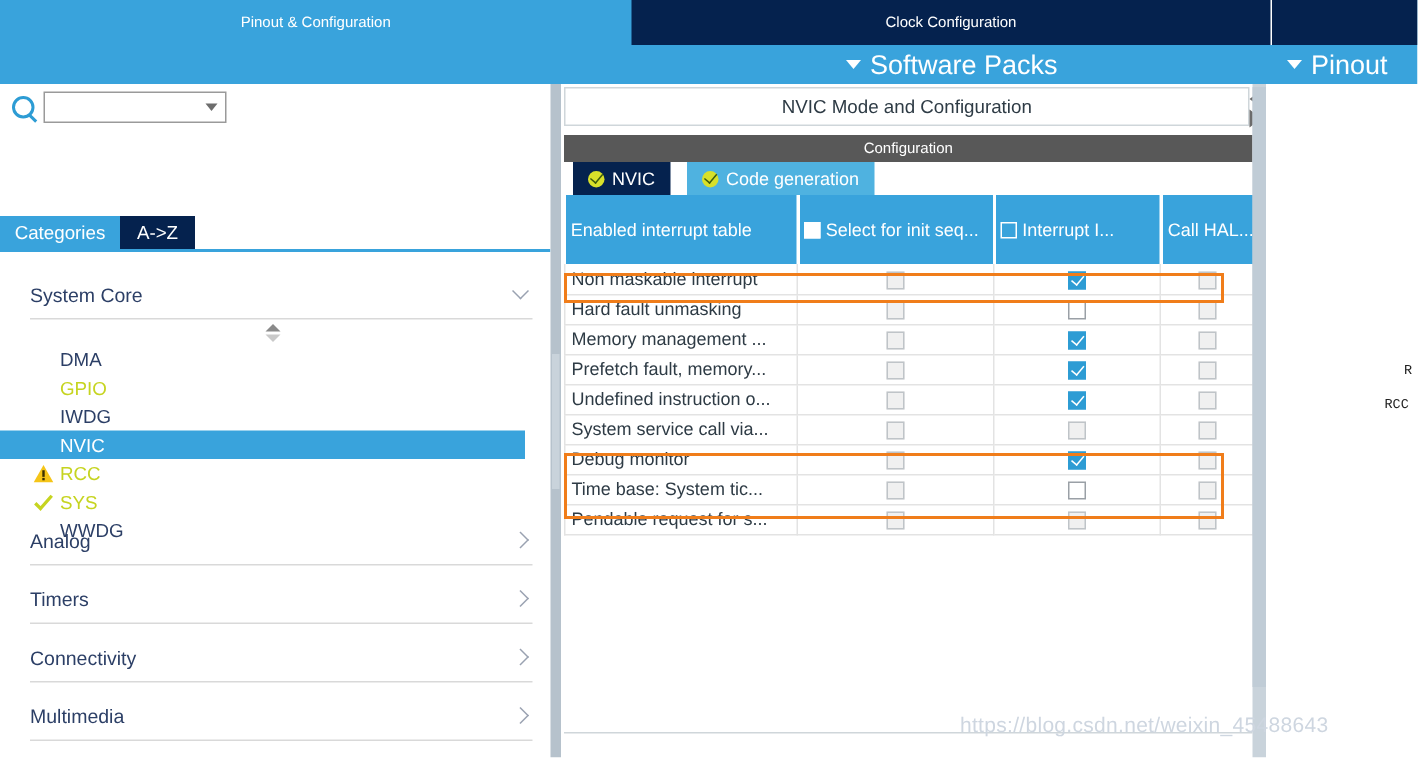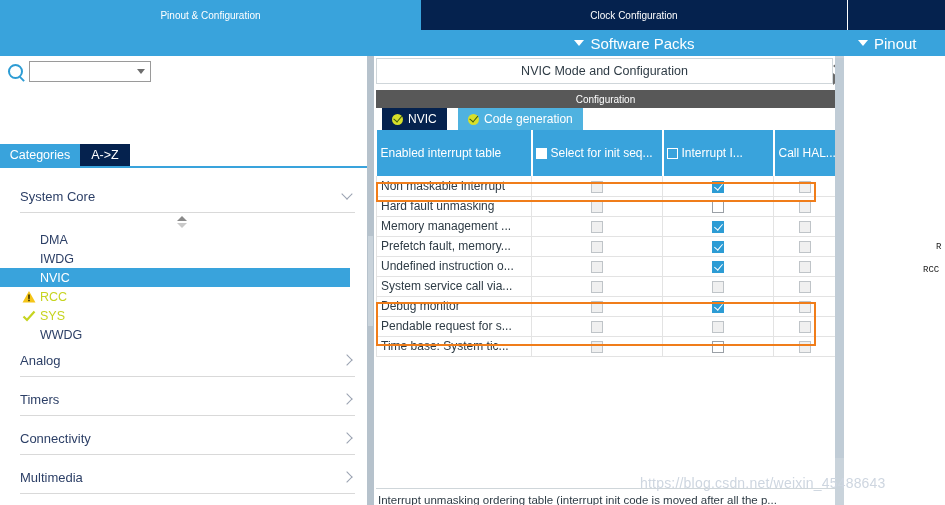--- a/index.html
+++ b/index.html
@@ -24,21 +24,21 @@
   }
   .topnav .tab.t-pinout { width: 421px; background: #39a3dc; }
   .topnav .tab.t-clock  { width: 427px; background: #05224e; border-right: 1px solid #ffffff; }
   .topnav .tab.t-extra  { flex: 1; background: #05224e; }
 
   
   .subbar {
     position: absolute; left: 0; top: 30px; width: 945px; height: 26px;
     background: #39a3dc; display: flex;
   }
-  .subbar .slot { display: flex; align-items: center; justify-content: center; height: 26px; color: #fff; font-size: 15px; }
+  .subbar .slot { display: flex; align-items: center; justify-content: center; height: 26px; color: #fff; font-size: 18px; }
   .subbar .s-left { width: 421px; }
   .subbar .s-packs { width: 427px; gap: 6px; }
   .subbar .s-pin { flex: 1; gap: 6px; justify-content: flex-start; padding-left: 10px; }
   .chev-d {
     display: inline-block; width: 0; height: 0;
     border-left: 5px solid transparent; border-right: 5px solid transparent;
     border-top: 6px solid #ffffff;
   }
 
   
@@ -280,20 +280,23 @@
       <svg class="sortctl" viewBox="0 0 14 12">
         <polygon points="7,0 12,5 2,5" fill="#8a8a8a"></polygon>
         <polygon points="7,12 12,7 2,7" fill="#c9c9c9"></polygon>
       </svg>
       <div class="plist">
 
         <div class="pitem">
           <span>DMA</span>
         </div>
 
+        <div class="pitem yellow">
+          <span>GPIO</span>
+        </div>
 
         <div class="pitem">
           <span>IWDG</span>
         </div>
 
         <div class="pitem sel">
           <span>NVIC</span>
         </div>
 
         <div class="pitem yellow">
@@ -431,36 +434,35 @@
           <td class="c-chk"><span class="cbox dis"></span></td>
           <td class="c-chk"><span class="cbox dis"></span></td>
         </tr>
         <tr>
           <td>Debug monitor</td>
           <td class="c-chk"><span class="cbox dis"></span></td>
           <td class="c-chk"><span class="cbox on"></span></td>
           <td class="c-chk"><span class="cbox dis"></span></td>
         </tr>
         <tr>
+          <td>Time base: System tic...</td>
+          <td class="c-chk"><span class="cbox dis"></span></td>
+          <td class="c-chk"><span class="cbox"></span></td>
+          <td class="c-chk"><span class="cbox dis"></span></td>
+        </tr>
+        <tr>
           <td>Pendable request for s...</td>
           <td class="c-chk"><span class="cbox dis"></span></td>
           <td class="c-chk"><span class="cbox dis"></span></td>
-          <td class="c-chk"><span class="cbox dis"></span></td>
-        </tr>
-        <tr>
-          <td>Time base: System tic...</td>
-          <td class="c-chk"><span class="cbox dis"></span></td>
-          <td class="c-chk"><span class="cbox"></span></td>
           <td class="c-chk"><span class="cbox dis"></span></td>
         </tr>
       </tbody>
     </table>
 
     <div class="hsep" style="left:2px; top:432px; width:459px"></div>
-    <div class="bottomnote" style="left:4px; top:438px; width:455px">Interrupt unmasking ordering table (interrupt init code is moved after all the p...</div>
   </div>
 
   <div class="hl hl-a"></div>
   <div class="hl hl-b"></div>
 
   <div class="rightscroll">
     <div class="thumb"></div>
   </div>
 
   <div class="farpane">

